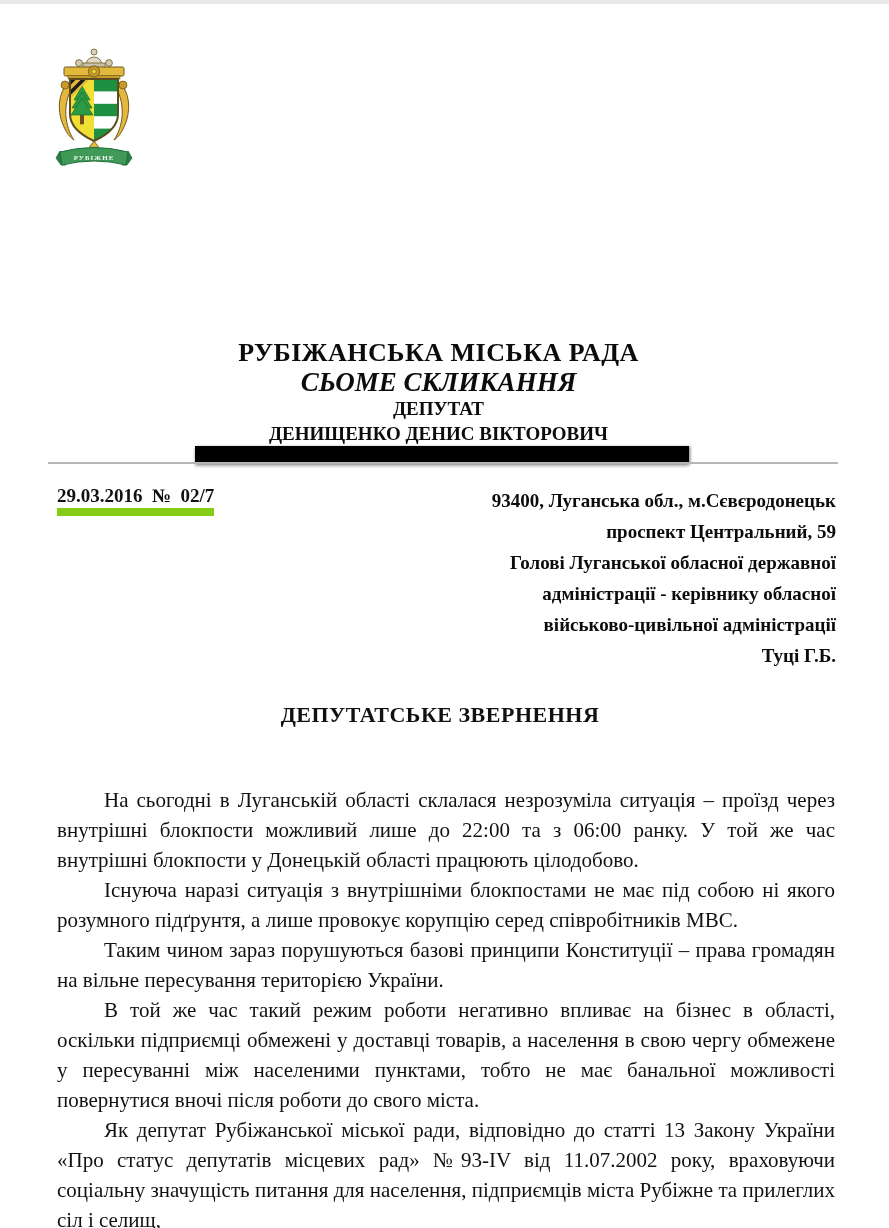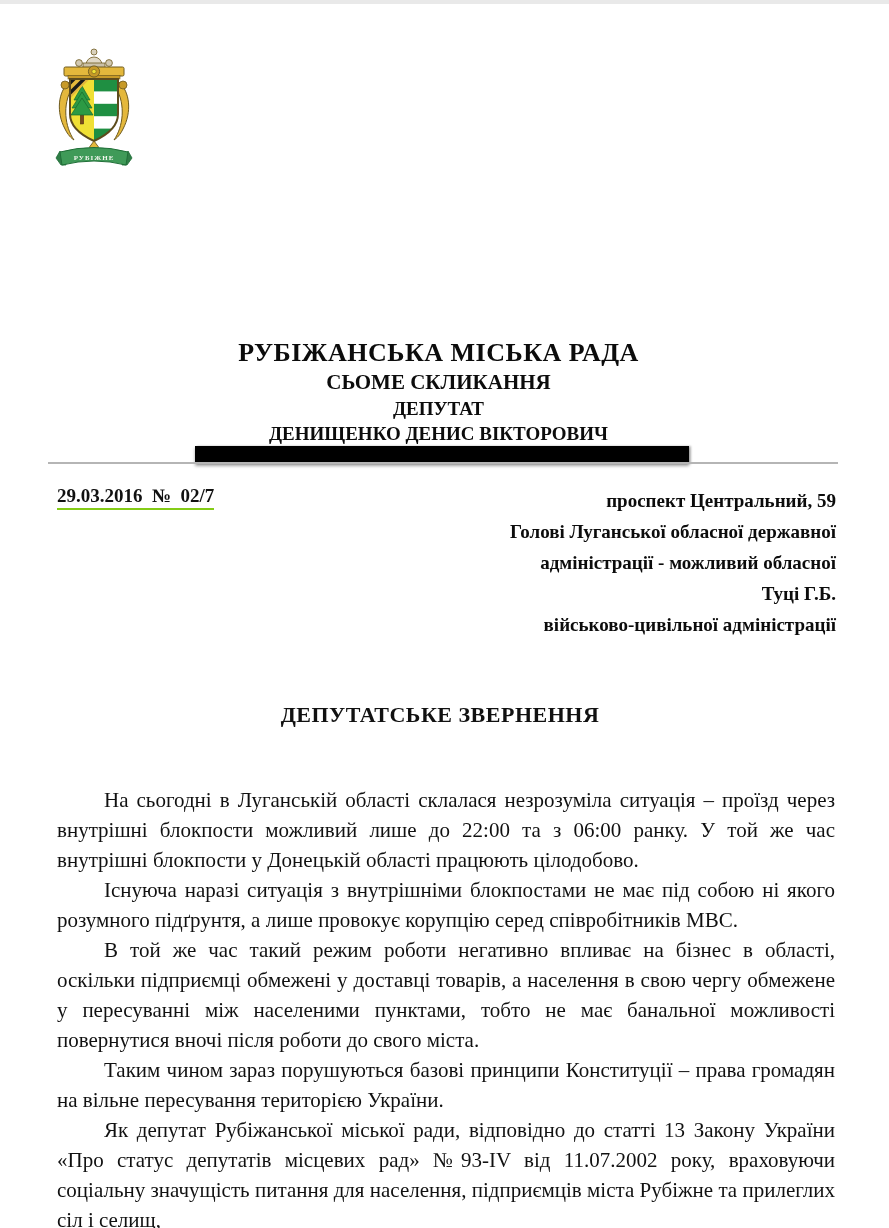--- a/index.html
+++ b/index.html
@@ -16,38 +16,38 @@
 
   
   .emblem { position: absolute; left: 55px; top: 44px; width: 78px; height: 124px; }
 
   
   .letterhead {
     position: absolute; top: 333px; left: 0; right: 12px;
     text-align: center; font-weight: bold; color: #0c0c0c;
   }
   .lh-org   { font-size: 26px; line-height: 32px; letter-spacing: .5px; }
-  .lh-conv  { font-size: 21px; line-height: 27px; }
+  .lh-conv  { font-size: 27px; line-height: 27px; font-style: italic; }
   .lh-pos   { font-size: 19px; line-height: 25px; text-align: center; }
   .lh-name  { font-size: 19px; line-height: 25px; }
 
   .redaction-bar {
     position: absolute; top: 442px; left: 195px; width: 494px; height: 18px;
     background: #000; box-shadow: 0 2px 3px rgba(0,0,0,.35), 2px 0 2px rgba(0,0,0,.25);
   }
   .header-rule {
     position: absolute; top: 458px; left: 48px; width: 790px; height: 2px;
     background: #b5b5b5;
   }
 
   
   .ref-date {
     position: absolute; top: 481px; left: 57px;
     font-size: 19px; font-weight: bold; white-space: pre;
-    border-bottom: 2px solid #84cc16; padding-bottom: 1px;
+    border-bottom: 8px solid #84cc16; padding-bottom: 1px;
   }
 
   
   .addressee {
     position: absolute; top: 481px; right: 53px; width: 460px;
     text-align: right; font-weight: bold; font-size: 19px; line-height: 31px;
     color: #0c0c0c;
   }
 
   
@@ -140,30 +140,31 @@
     <div class="lh-pos">ДЕПУТАТ</div>
     <div class="lh-name">ДЕНИЩЕНКО ДЕНИС ВІКТОРОВИЧ</div>
   </div>
 
   <div class="redaction-bar"></div>
   <div class="header-rule"></div>
 
   <div class="ref-date">29.03.2016  №  02/7</div>
 
   <div class="addressee">
+    <div>93400, Луганська обл., м.Сєвєродонецьк</div>
     <div>проспект Центральний, 59</div>
     <div>Голові Луганської обласної державної</div>
-    <div>адміністрації - можливий обласної</div>
+    <div>адміністрації - керівнику обласної</div>
+    <div>військово-цивільної адміністрації</div>
     <div>Туці Г.Б.</div>
-    <div>військово-цивільної адміністрації</div>
   </div>
 
   <div class="doc-title">ДЕПУТАТСЬКЕ ЗВЕРНЕННЯ</div>
 
   <div class="body-text">
     <p>На сьогодні в Луганській області склалася незрозуміла ситуація – проїзд через внутрішні блокпости можливий лише до 22:00 та з 06:00 ранку. У той же час внутрішні блокпости у Донецькій області працюють цілодобово.</p>
     <p>Існуюча наразі ситуація з внутрішніми блокпостами не має під собою ні якого розумного підґрунтя, а лише провокує корупцію серед співробітників МВС.</p>
+    <p>Таким чином зараз порушуються базові принципи Конституції – права громадян на вільне пересування територією України.</p>
     <p>В той же час такий режим роботи негативно впливає на бізнес в області, оскільки підприємці обмежені у доставці товарів, а населення в свою чергу обмежене у пересуванні між населеними пунктами, тобто не має банальної можливості повернутися вночі після роботи до свого міста.</p>
-    <p>Таким чином зараз порушуються базові принципи Конституції – права громадян на вільне пересування територією України.</p>
     <p>Як депутат Рубіжанської міської ради, відповідно до статті 13 Закону України «Про статус депутатів місцевих рад» №93-IV від 11.07.2002 року, враховуючи соціальну значущість питання для населення,  підприємців міста Рубіжне та прилеглих сіл і селищ,</p>
   </div>
 
 </div>
 
 </body></html>

